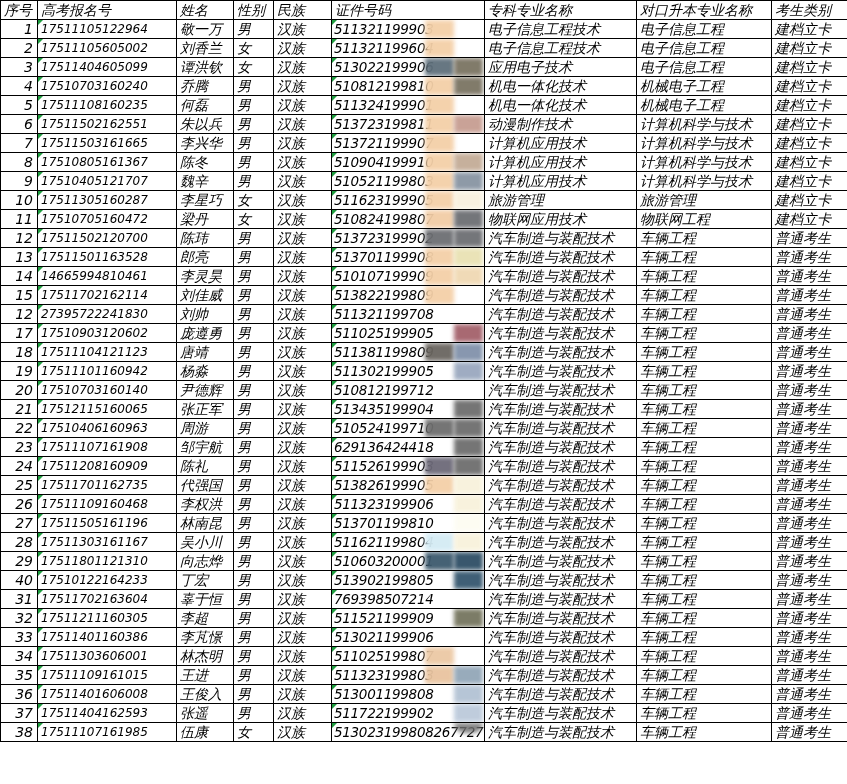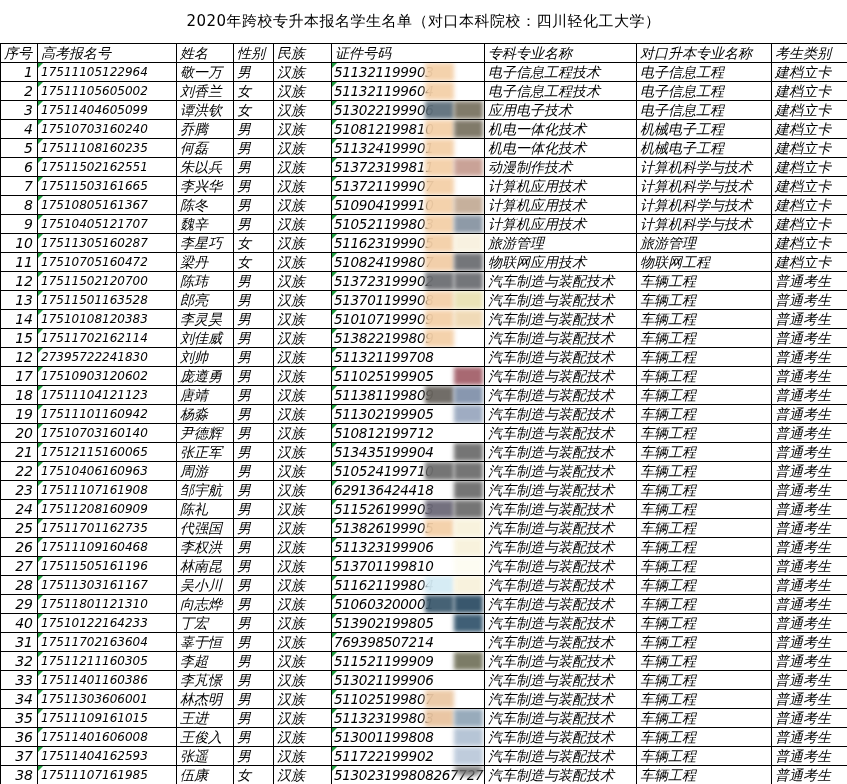--- a/index.html
+++ b/index.html
@@ -20,21 +20,20 @@
          border-top:5px solid #1f9d3f; border-right:5px solid transparent; }
   .redact { position:absolute; top:0; height:100%; filter:blur(2px); opacity:0.95; }
   .rl { left:93px; width:29px; }
   .rr { left:122px; width:29px; }
   .rr.cap { height:10px; border-radius:0 0 11px 11px; opacity:0.85; }
 </style>
 </head>
 <body>
 
 <div class="sheet">
-  <div class="title">2020年跨校专升本报名学生名单（对口本科院校：四川轻化工大学）</div>
 
   <table>
     <colgroup>
       <col style="width:37px">
         <col style="width:139px">
         <col style="width:57px">
       <col style="width:40px">
         <col style="width:58px">
         <col style="width:153px">
       <col style="width:152px">
@@ -193,21 +192,21 @@
     <td><span class="txt">郎亮</span></td>
     <td><span class="txt">男</span></td>
     <td><span class="txt">汉族</span></td>
     <td class="idcell"><span class="tri"></span><span class="txt">513701199908</span><span class="redact rl" style="background: rgb(244, 208, 168);"></span><span class="redact rr" style="background: rgb(233, 226, 180);"></span></td>
     <td><span class="txt">汽车制造与装配技术</span></td>
     <td><span class="txt">车辆工程</span></td>
     <td><span class="txt">普通考生</span></td>
   </tr>
         <tr>
     <td class="seq"><span class="txt">14</span></td>
-    <td class="num"><span class="tri"></span><span class="txt">17510108120383</span></td>
+    <td class="num"><span class="tri"></span><span class="txt">14665994810461</span></td>
     <td><span class="txt">李灵昊</span></td>
     <td><span class="txt">男</span></td>
     <td><span class="txt">汉族</span></td>
     <td class="idcell"><span class="tri"></span><span class="txt">510107199909</span><span class="redact rl" style="background: rgb(244, 208, 168);"></span><span class="redact rr" style="background: rgb(240, 217, 180);"></span></td>
     <td><span class="txt">汽车制造与装配技术</span></td>
     <td><span class="txt">车辆工程</span></td>
     <td><span class="txt">普通考生</span></td>
   </tr>
         <tr>
     <td class="seq"><span class="txt">15</span></td>

